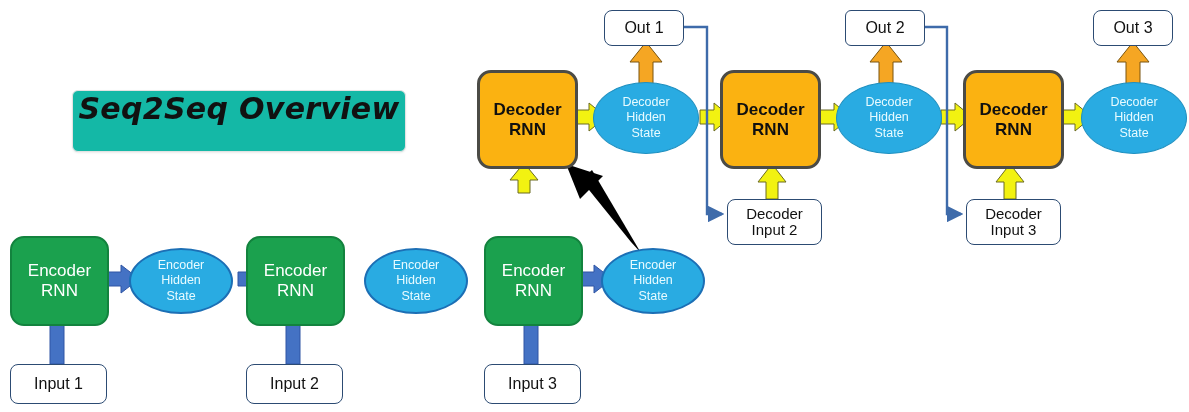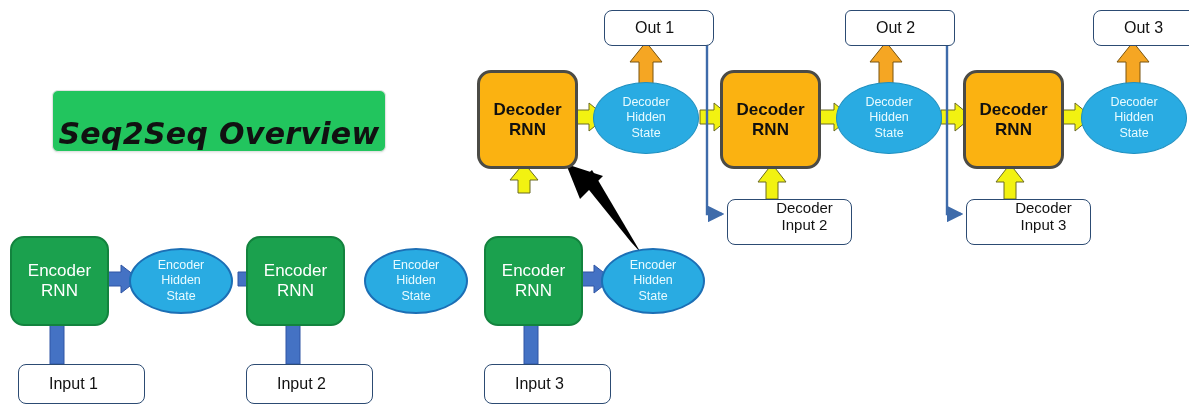--- a/index.html
+++ b/index.html
@@ -1,24 +1,24 @@
 <!DOCTYPE html>
 <html><head>
 <meta charset="utf-8">
 <style>
   html,body{margin:0;padding:0;background:#ffffff;}
   body{font-family:"Liberation Sans",sans-serif;}
   #canvas{position:relative;width:1189px;height:412px;background:#ffffff;overflow:hidden;}
 
   
   .title-card{
-    position:absolute;left:52px;top:90px;width:332px;height:60px;
-    background:#22c55e;border:1px solid #e3e3e3;border-radius:6px;
+    position:absolute;left:72px;top:90px;width:332px;height:60px;
+    background:#14b8a6;border:1px solid #e3e3e3;border-radius:6px;
     box-shadow:0 1px 2px rgba(0,0,0,.08);
-    display:flex;align-items:flex-end;justify-content:center;
+    display:flex;align-items:flex-start;justify-content:center;
   }
   .title-card span{
     font-family:"DejaVu Sans",sans-serif;
     font-weight:bold;font-style:italic;font-size:30px;color:#111;
     letter-spacing:.3px;
   }
 
   
   .rnn{
     position:absolute;display:flex;flex-direction:column;
@@ -39,22 +39,22 @@
     position:absolute;border-radius:50%;
     display:flex;flex-direction:column;align-items:center;justify-content:center;
     text-align:center;line-height:1.22;font-size:12.5px;
   }
   .hs.enc{background:#29ABE2;border:2px solid #1C6FB5;color:#E8FBFF;}
   .hs.dec{background:#29ABE2;border:1px solid #1f8fbf;color:#E8FBFF;}
 
   
   .iobox{
     position:absolute;background:#ffffff;border:1.6px solid #2c4b73;
-    border-radius:8px;display:flex;align-items:center;justify-content:flex-start;
-    text-align:center;color:#111;font-size:16px;line-height:1.1;padding-left:30px;
+    border-radius:8px;display:flex;align-items:center;justify-content:center;
+    text-align:center;color:#111;font-size:16px;line-height:1.1;
   }
   .iobox.two-line{font-size:15px;flex-direction:column;}
 
   
   #wires{position:absolute;left:0;top:0;width:1189px;height:412px;pointer-events:none;}
 </style>
 </head>
 <body>
 
 <div id="canvas">
@@ -139,21 +139,21 @@
     <div>Encoder</div>
     <div>RNN</div>
   </div>
 
   <div class="hs enc" style="left:601px;top:248px;width:100px;height:62px;">
     <div>Encoder</div>
     <div>Hidden</div>
     <div>State</div>
   </div>
 
-  <div class="iobox" style="left:18px;top:364px;width:95px;height:38px;">
+  <div class="iobox" style="left:10px;top:364px;width:95px;height:38px;">
     <span>Input 1</span>
   </div>
   <div class="iobox" style="left:246px;top:364px;width:95px;height:38px;">
     <span>Input 2</span>
   </div>
   <div class="iobox" style="left:484px;top:364px;width:95px;height:38px;">
     <span>Input 3</span>
   </div>
 
   <div class="rnn dec" style="left:477px;top:70px;width:95px;height:93px;">

